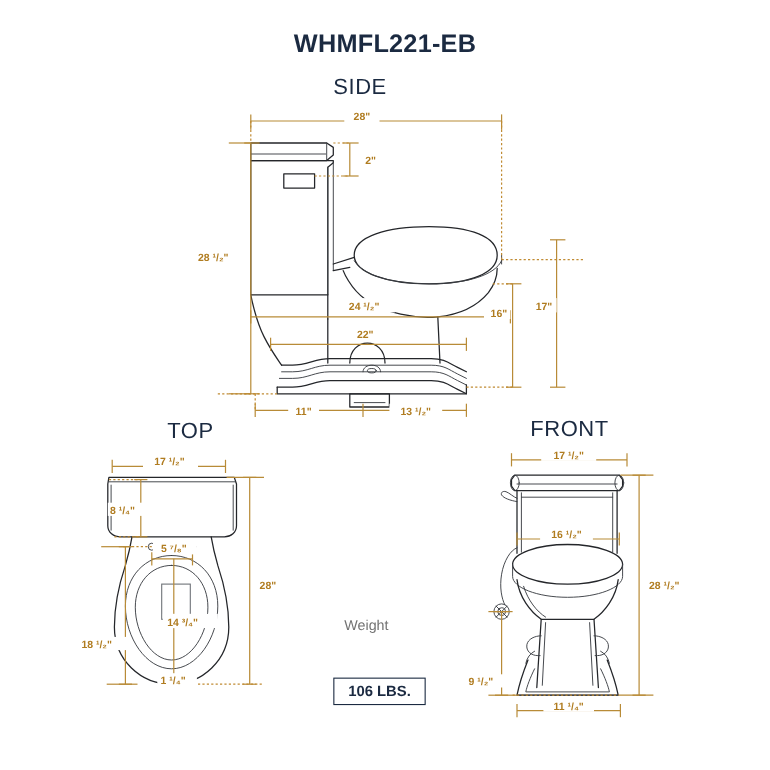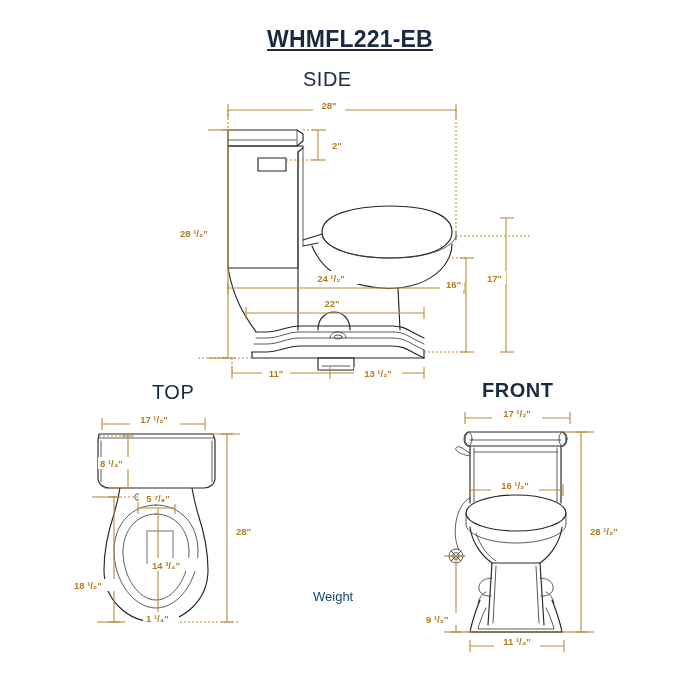--- a/index.html
+++ b/index.html
@@ -18,41 +18,39 @@
   .model-title {
     position: absolute;
     left: 0;
     top: 26px;
     width: 700px;
     text-align: center;
     font-size: 23px;
     font-weight: bold;
     color: #1b2a41;
     letter-spacing: 0.2px;
-    text-decoration: underline;
   }
   .view-heading {
     position: absolute;
     font-size: 20px;
     font-weight: normal;
     color: #1b2a41;
     letter-spacing: 0.5px;
     white-space: nowrap;
   }
   #heading-side { left: 303px; top: 68px; }
   #heading-top  { left: 152px; top: 381px; }
-  #heading-front{ left: 482px; top: 379px; font-weight: bold; }
+  #heading-front{ left: 482px; top: 379px; }
 
   .weight-label {
     position: absolute;
     left: 313px;
     top: 561px;
     font-size: 13px;
-    color: #0c4a6e;
-    margin-top: 28px;
+    color: #737373;
   }
   .weight-box {
     position: absolute;
     left: 303px;
     top: 616px;
     width: 84px;
     height: 25px;
     border: 1.6px solid #1b2a41;
     box-sizing: border-box;
     display: flex;
@@ -112,20 +110,21 @@
 
 <div id="page">
 
   <div class="model-title">WHMFL221-EB</div>
 
   <div class="view-heading" id="heading-side">SIDE</div>
   <div class="view-heading" id="heading-top">TOP</div>
   <div class="view-heading" id="heading-front">FRONT</div>
 
   <div class="weight-label">Weight</div>
+  <div class="weight-box">106 LBS.</div>
 
   <svg class="drawing" viewBox="0 0 700 700">
 
     <g>
 
       <g>
 
         <path class="obj" d="M228,130 L297,130 L303,134 L303,141 L297,146 L228,146 Z"></path>
         <path class="obj-thin" d="M228,140 L296,140"></path>
         <path class="obj-thin" d="M297,130 L297,146"></path>

